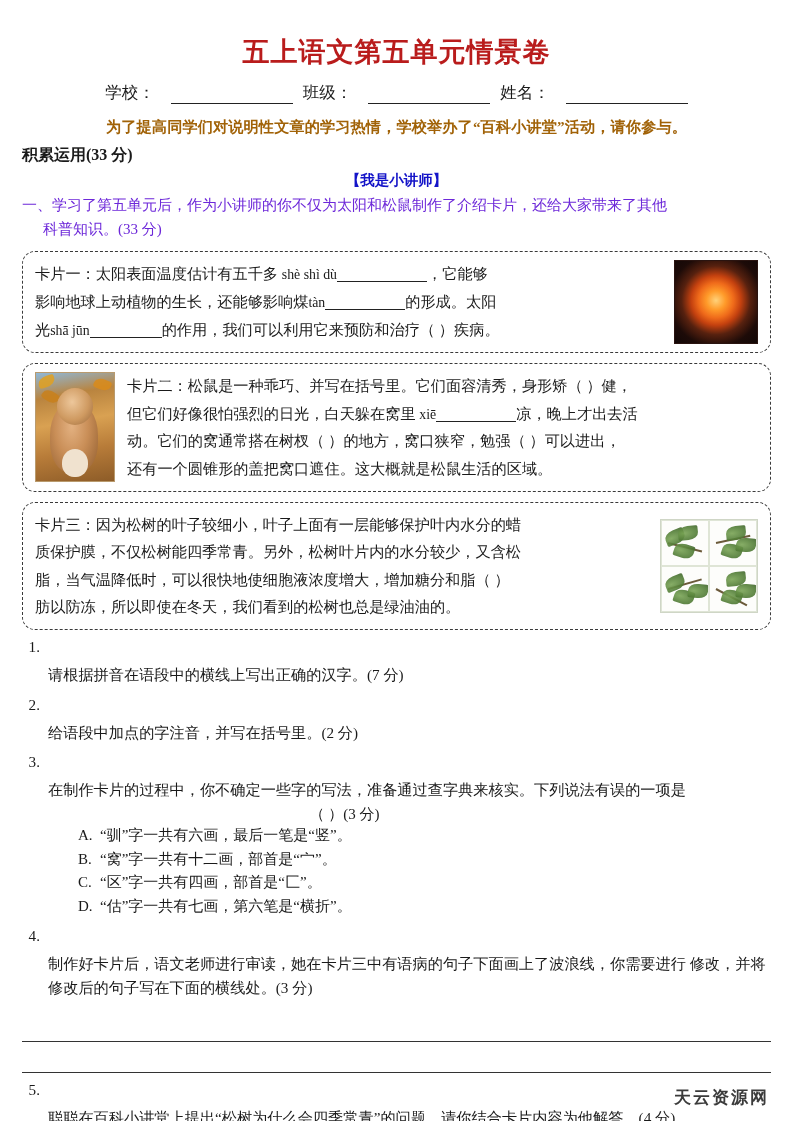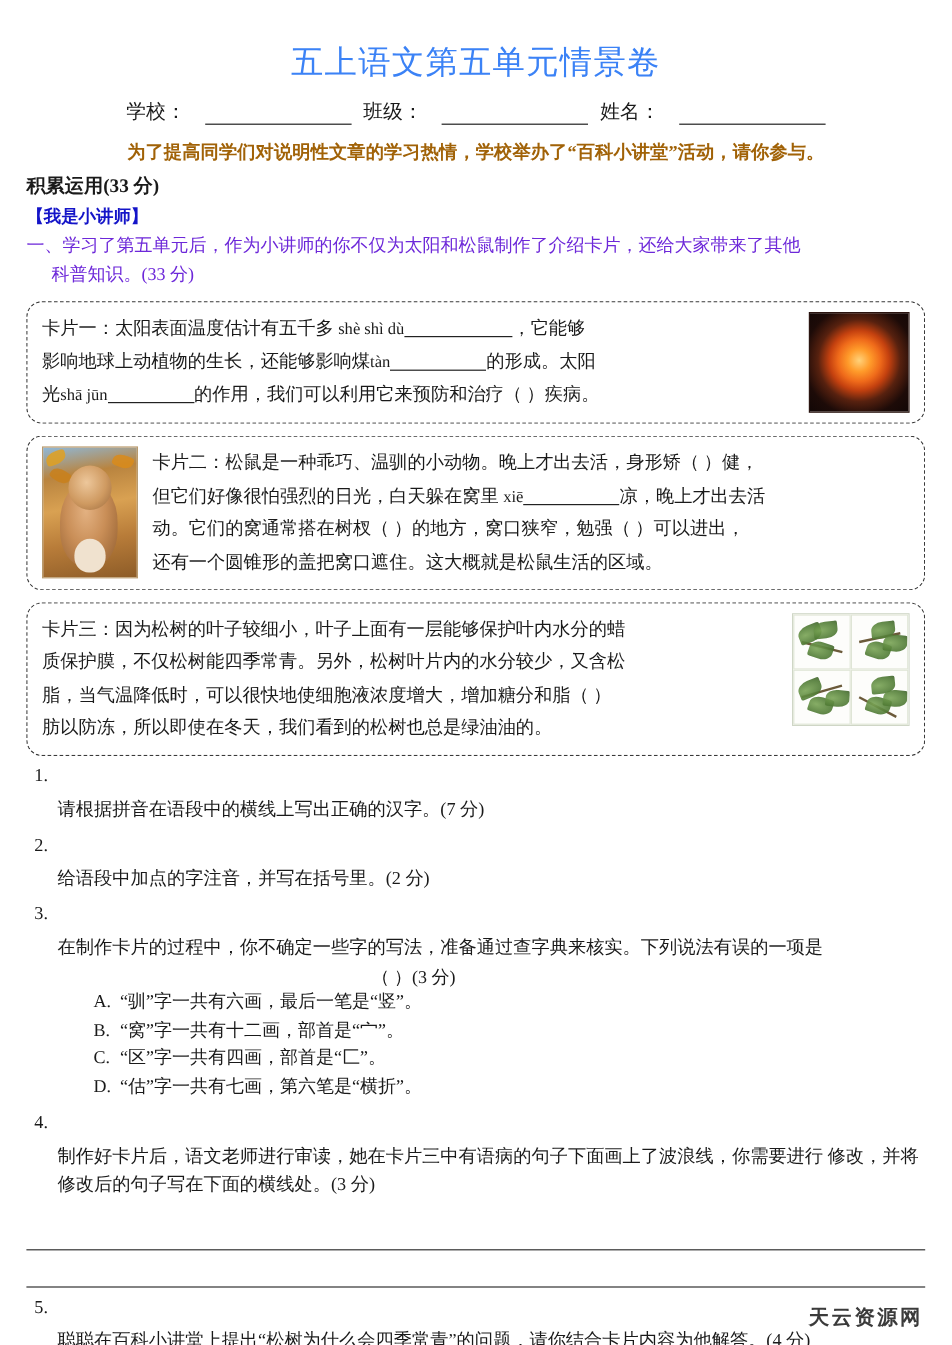--- a/index.html
+++ b/index.html
@@ -19,22 +19,22 @@
     margin: 0 auto;
     background: #ffffff;
     overflow: hidden;
     box-sizing: border-box;
     padding: 0 22px;
   }
 
   
   .doc-title {
     text-align: center;
-    color: #3b82f6;
-    font-weight: normal;
+    color: #b91c1c;
+    font-weight: bold;
     font-size: 27px;
     letter-spacing: 1px;
     margin: 36px 0 0 0;
     line-height: 1.2;
   }
   .ident-row {
     display: flex;
     justify-content: center;
     align-items: flex-end;
     gap: 10px;
@@ -70,20 +70,21 @@
     margin-top: 13px;
     letter-spacing: 0.1px;
   }
   .section-score {
     text-align: left;
     font-weight: bold;
     font-size: 16px;
     margin-top: 7px;
   }
   .bracket-blue {
+    text-align: center;
     color: #1414c8;
     font-weight: bold;
     font-size: 14.5px;
     margin-top: 5px;
   }
   .q-main-blue {
     color: #6d28d9;
     font-weight: normal;
     font-size: 15px;
     margin-top: 4px;
@@ -93,21 +94,21 @@
   .q-main-blue .cont { display: block; padding-left: 21px; }
 
   
   .card {
     border: 1.6px dashed #3a3a3a;
     border-radius: 13px;
     margin-top: 10px;
     padding: 8px 12px;
     box-sizing: border-box;
     display: flex;
-    align-items: flex-start;
+    align-items: center;
     gap: 12px;
   }
   .card-text {
     flex: 1 1 auto;
     font-size: 15.2px;
     line-height: 1.82;
   }
   .card-text p { margin: 0; }
   .fill-line {
     display: inline-block;
@@ -324,21 +325,21 @@
   </div>
 
   <div class="card">
     <div class="img-squirrel">
       <span class="sq-leaf l1"></span>
       <span class="sq-leaf l2"></span>
       <span class="sq-leaf l3"></span>
       <span class="sq-belly"></span>
     </div>
     <div class="card-text">
-      <p>卡片二：松鼠是一种乖巧、温驯的小动物。晚上才出去活，身形矫（    ）健，</p>
+      <p>卡片二：松鼠是一种乖巧、并写在括号里。它们面容清秀，身形矫（    ）健，</p>
       <p>
         <span>但它们好像很怕强烈的日光，白天躲在窝里 </span><span class="py">xiē</span><span class="fill-line fl-80"></span><span>凉，晚上才出去活</span>
       </p>
       <p>动。它们的窝通常搭在树杈（    ）的地方，窝口狭窄，勉强（    ）可以进出，</p>
       <p>还有一个圆锥形的盖把窝口遮住。这大概就是松鼠生活的区域。</p>
     </div>
   </div>
 
   <div class="card">
     <div class="card-text">

